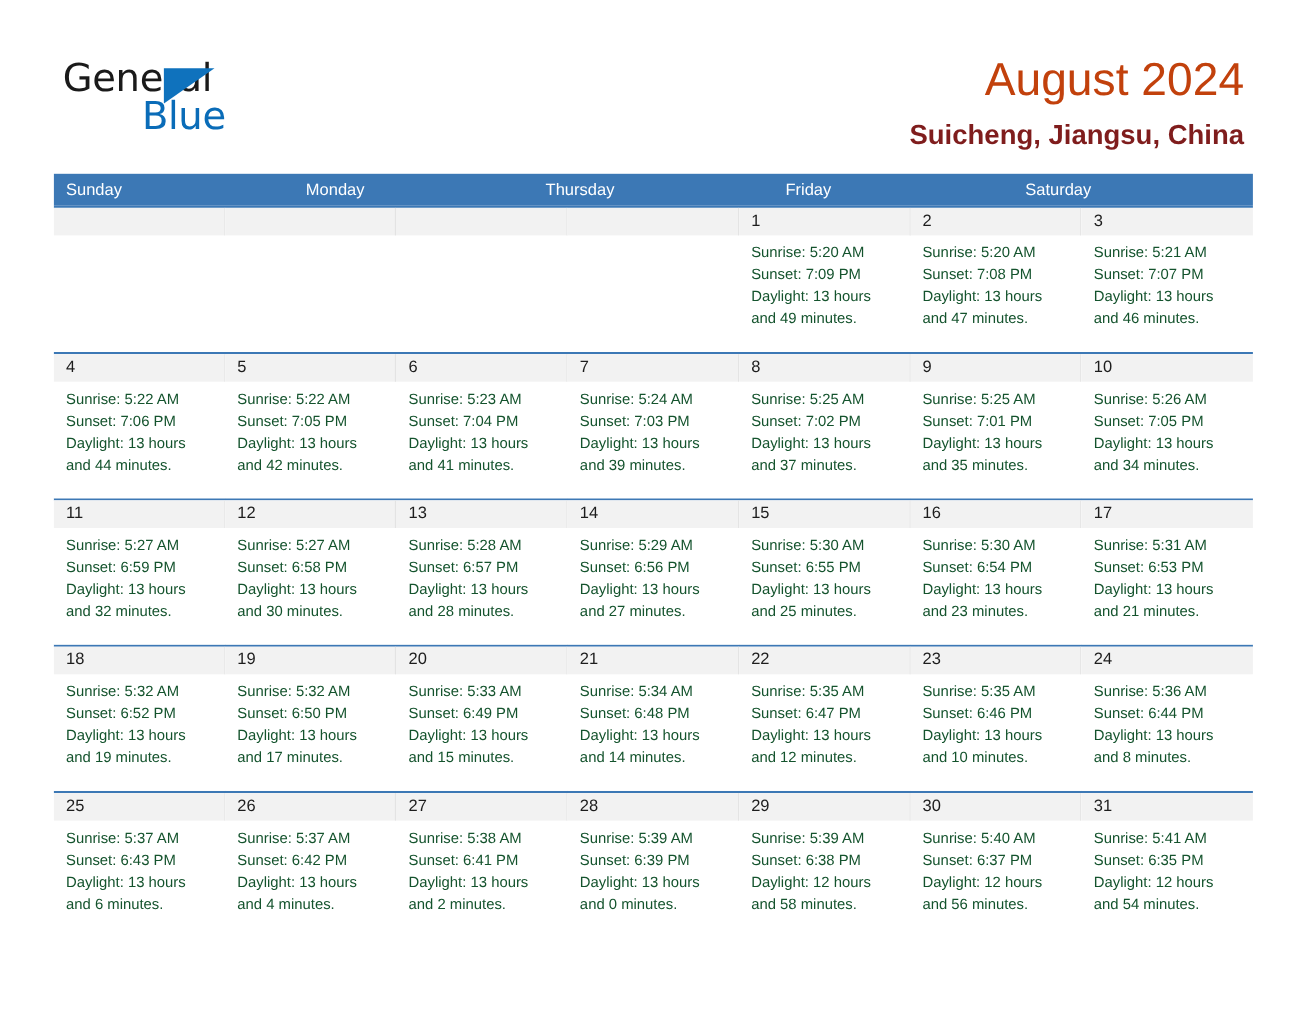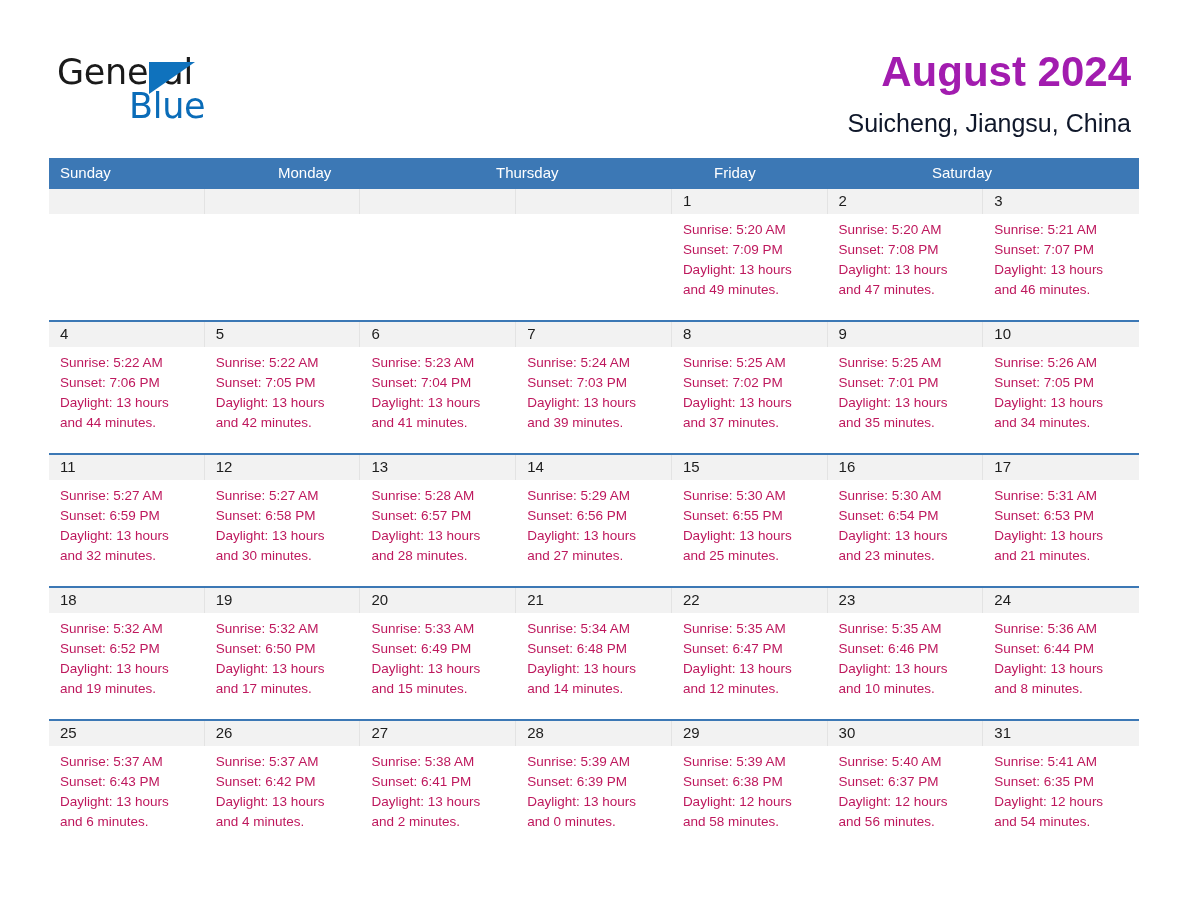--- a/index.html
+++ b/index.html
@@ -68,29 +68,29 @@
     line-height: 40px;
   }
   .title-block {
     position: absolute;
     right: 57px;
     top: 46px;
     text-align: right;
   }
   .month-title {
     font-size: 42px;
-    font-weight: 700;
-    color: #a21caf;
+    font-weight: 400;
+    color: #c2410c;
     line-height: 52px;
     white-space: nowrap;
   }
   .location-title {
     font-size: 25px;
-    font-weight: 400;
-    color: #0f172a;
+    font-weight: 700;
+    color: #7f1d1d;
     line-height: 34px;
     margin-top: 8px;
     white-space: nowrap;
   }
 
   
   .calendar {
     position: absolute;
     left: 49px;
     top: 158px;
@@ -136,21 +136,21 @@
     line-height: 24px;
     color: #1d1d1d;
   }
   .day-cell:last-child .day-num-band {
     border-right: 0;
   }
   .day-body {
     padding: 6px 10px 0 11px;
     font-size: 13.5px;
     line-height: 20px;
-    color: #be185d;
+    color: #14532d;
   }
   .day-body .line {
     white-space: nowrap;
   }
   .day-cell.empty .day-num-band {
     background: #f2f2f2;
   }
 </style>
 </head>
 <body>

